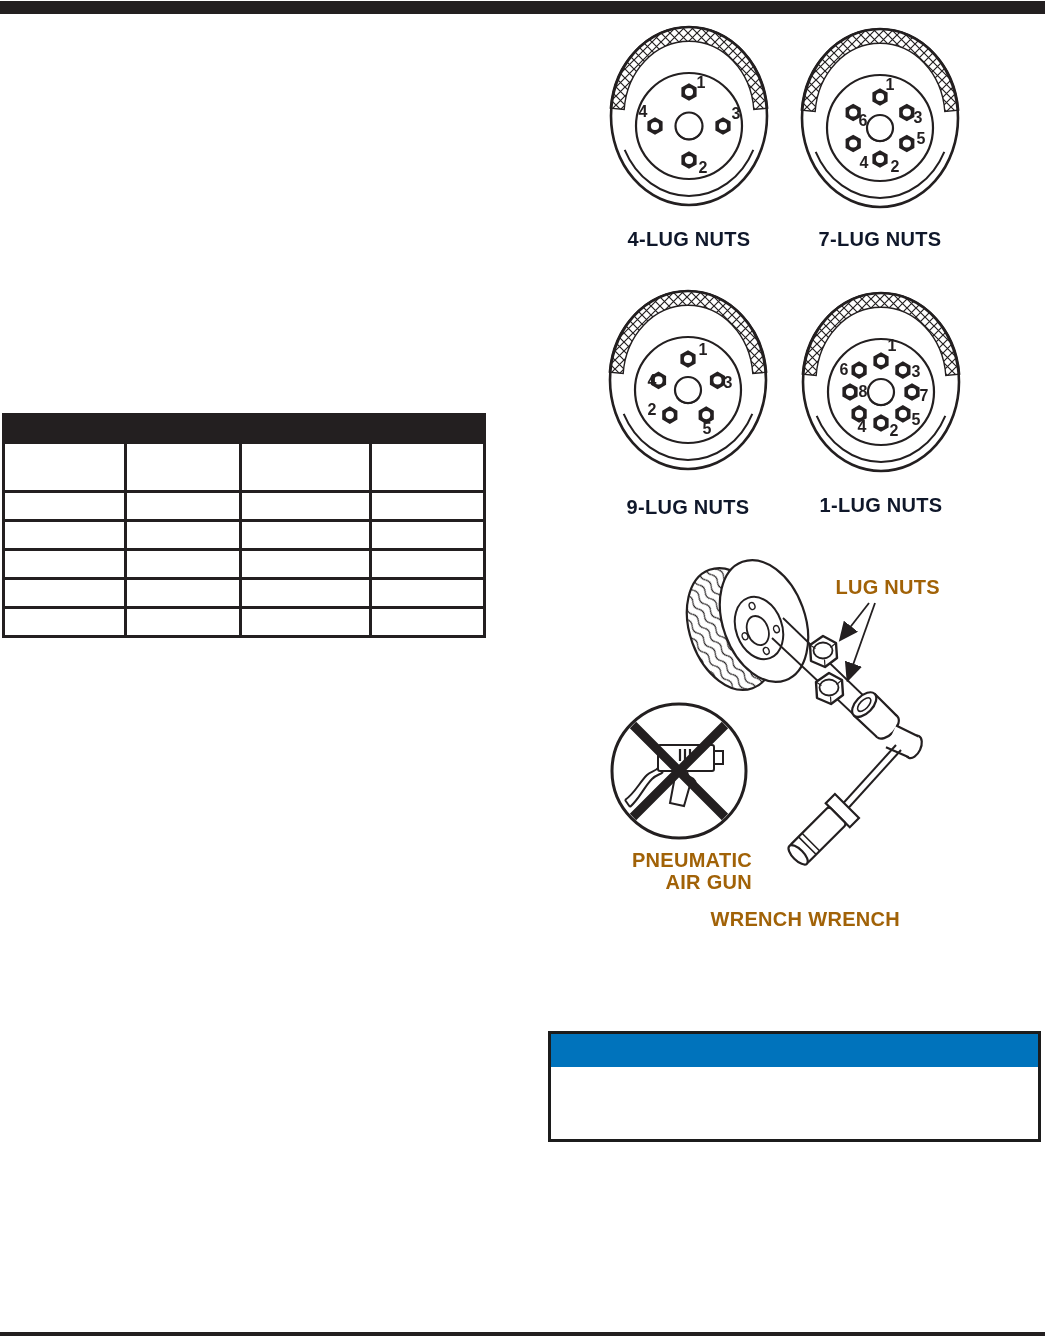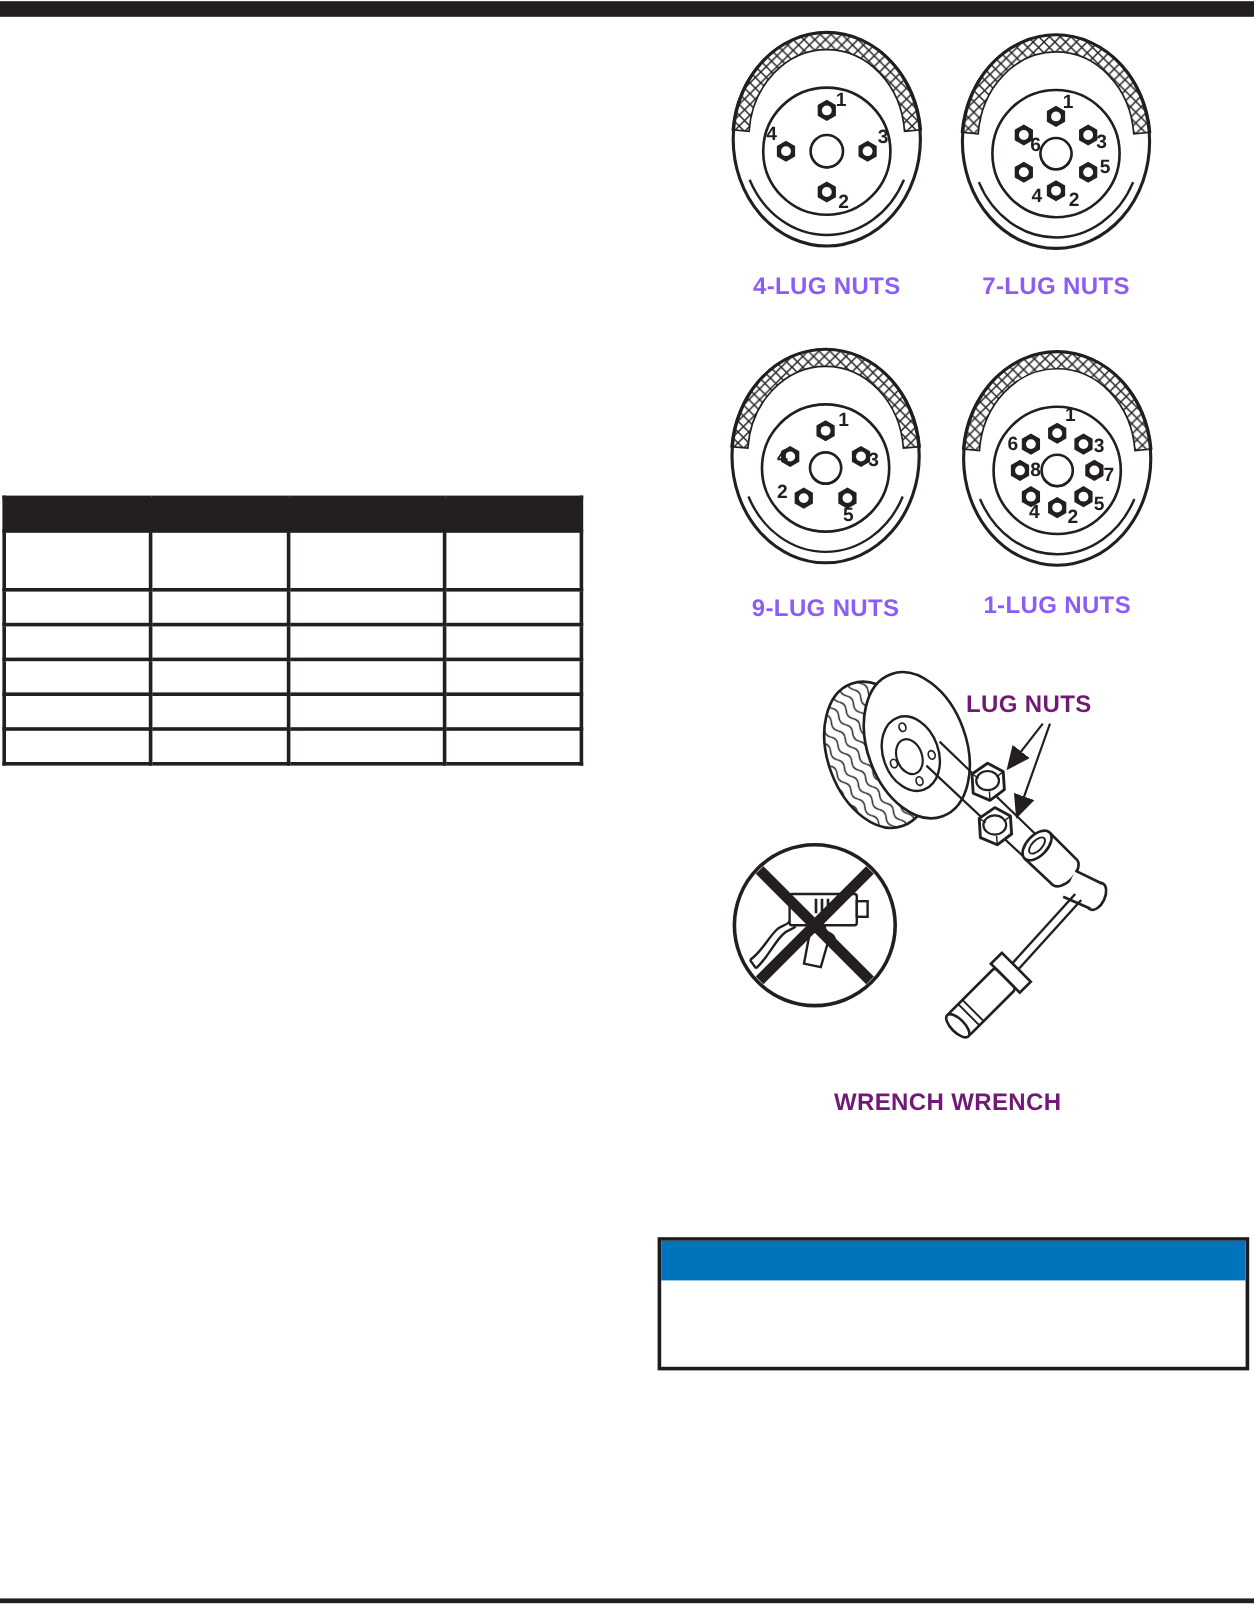--- a/index.html
+++ b/index.html
@@ -13,23 +13,23 @@
   table.tq{position:absolute;left:2px;top:413px;border-collapse:collapse;table-layout:fixed;}
   table.tq td{border:3px solid #231F20;padding:0;}
   table.tq tr.th td{background:#231F20;height:25px;}
   table.tq tr.r1 td{height:46px;}
   table.tq tr.rn td{height:26px;}
 
   
   .fig{position:absolute;}
   svg text{font:700 16px "Liberation Sans",sans-serif;fill:#231F20;text-anchor:middle;}
   .cap{position:absolute;text-align:center;font:600 20px "Liberation Sans",sans-serif;
-       color:#8b5cf6;letter-spacing:.3px;white-space:nowrap;}
-  .lbl{position:absolute;text-align:left;font:600 20px "Liberation Sans",sans-serif;
-       color:#701a75;letter-spacing:.3px;line-height:22px;white-space:nowrap;}
+       color:#0f172a;letter-spacing:.3px;white-space:nowrap;}
+  .lbl{position:absolute;text-align:right;font:600 20px "Liberation Sans",sans-serif;
+       color:#a16207;letter-spacing:.3px;line-height:22px;white-space:nowrap;}
 
   
   .notice{position:absolute;left:548px;top:1031px;width:487px;height:105px;
           border:3px solid #1c1c1c;background:#fff;}
   .notice .band{width:100%;height:33px;background:#0073BC;}
 </style>
 </head>
 <body>
 
 <div class="page">
@@ -255,20 +255,24 @@
       <rect x="78" y="210" width="56" height="26" rx="2" fill="#fff" stroke="#231F20" stroke-width="2"></rect>
       <rect x="134" y="216" width="9" height="13" fill="#fff" stroke="#231F20" stroke-width="2"></rect>
       <path d="M100,214 L100,226 M105,214 L105,226 M110,214 L110,226" stroke="#231F20" stroke-width="2.2"></path>
       <path d="M96,236 L90,268 L104,271 L110,250 L107,236 Z" fill="#fff" stroke="#231F20" stroke-width="2"></path>
       <path d="M110,242 q8,3 5,12" fill="none" stroke="#231F20" stroke-width="2"></path>
       <path d="M53,190 L145,282 M145,190 L53,282" stroke="#231F20" stroke-width="9"></path>
     </g>
   </svg>
 
   <div class="lbl" style="left:805px;top:576px;width:135px">LUG NUTS</div>
+  <div class="lbl" style="left:606px;top:849px;width:146px">
+    <div>PNEUMATIC</div>
+    <div>AIR GUN</div>
+  </div>
   <div class="lbl" style="left:695px;top:908px;width:205px">WRENCH WRENCH</div>
 
   <div class="notice">
     <div class="band"></div>
     <div></div>
   </div>
 
   <div class="rule botbar"></div>
 
 </div>

